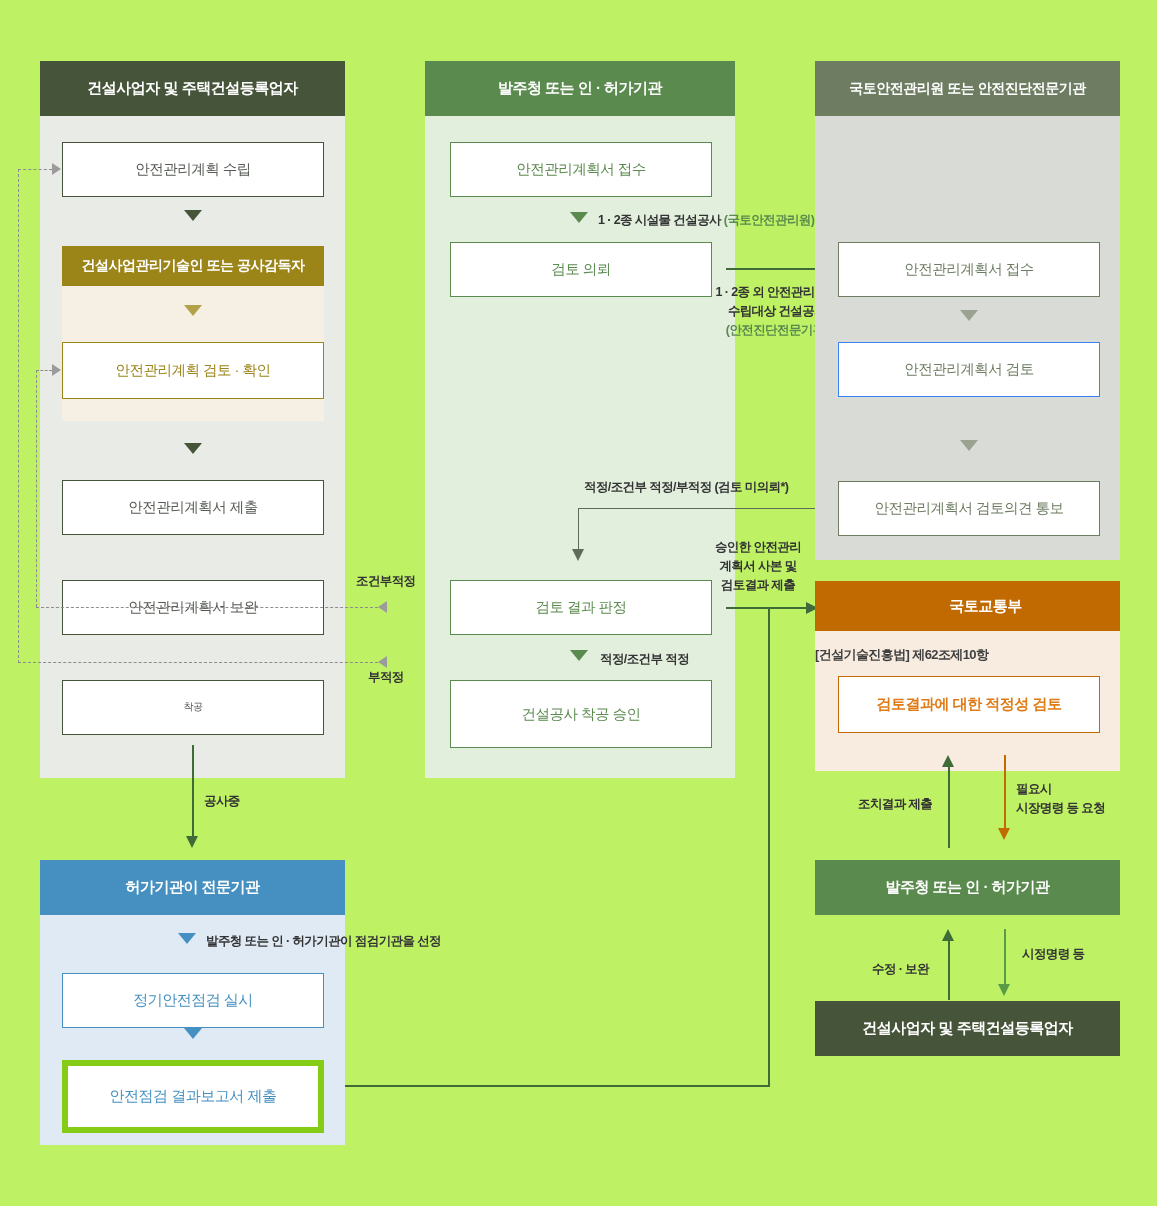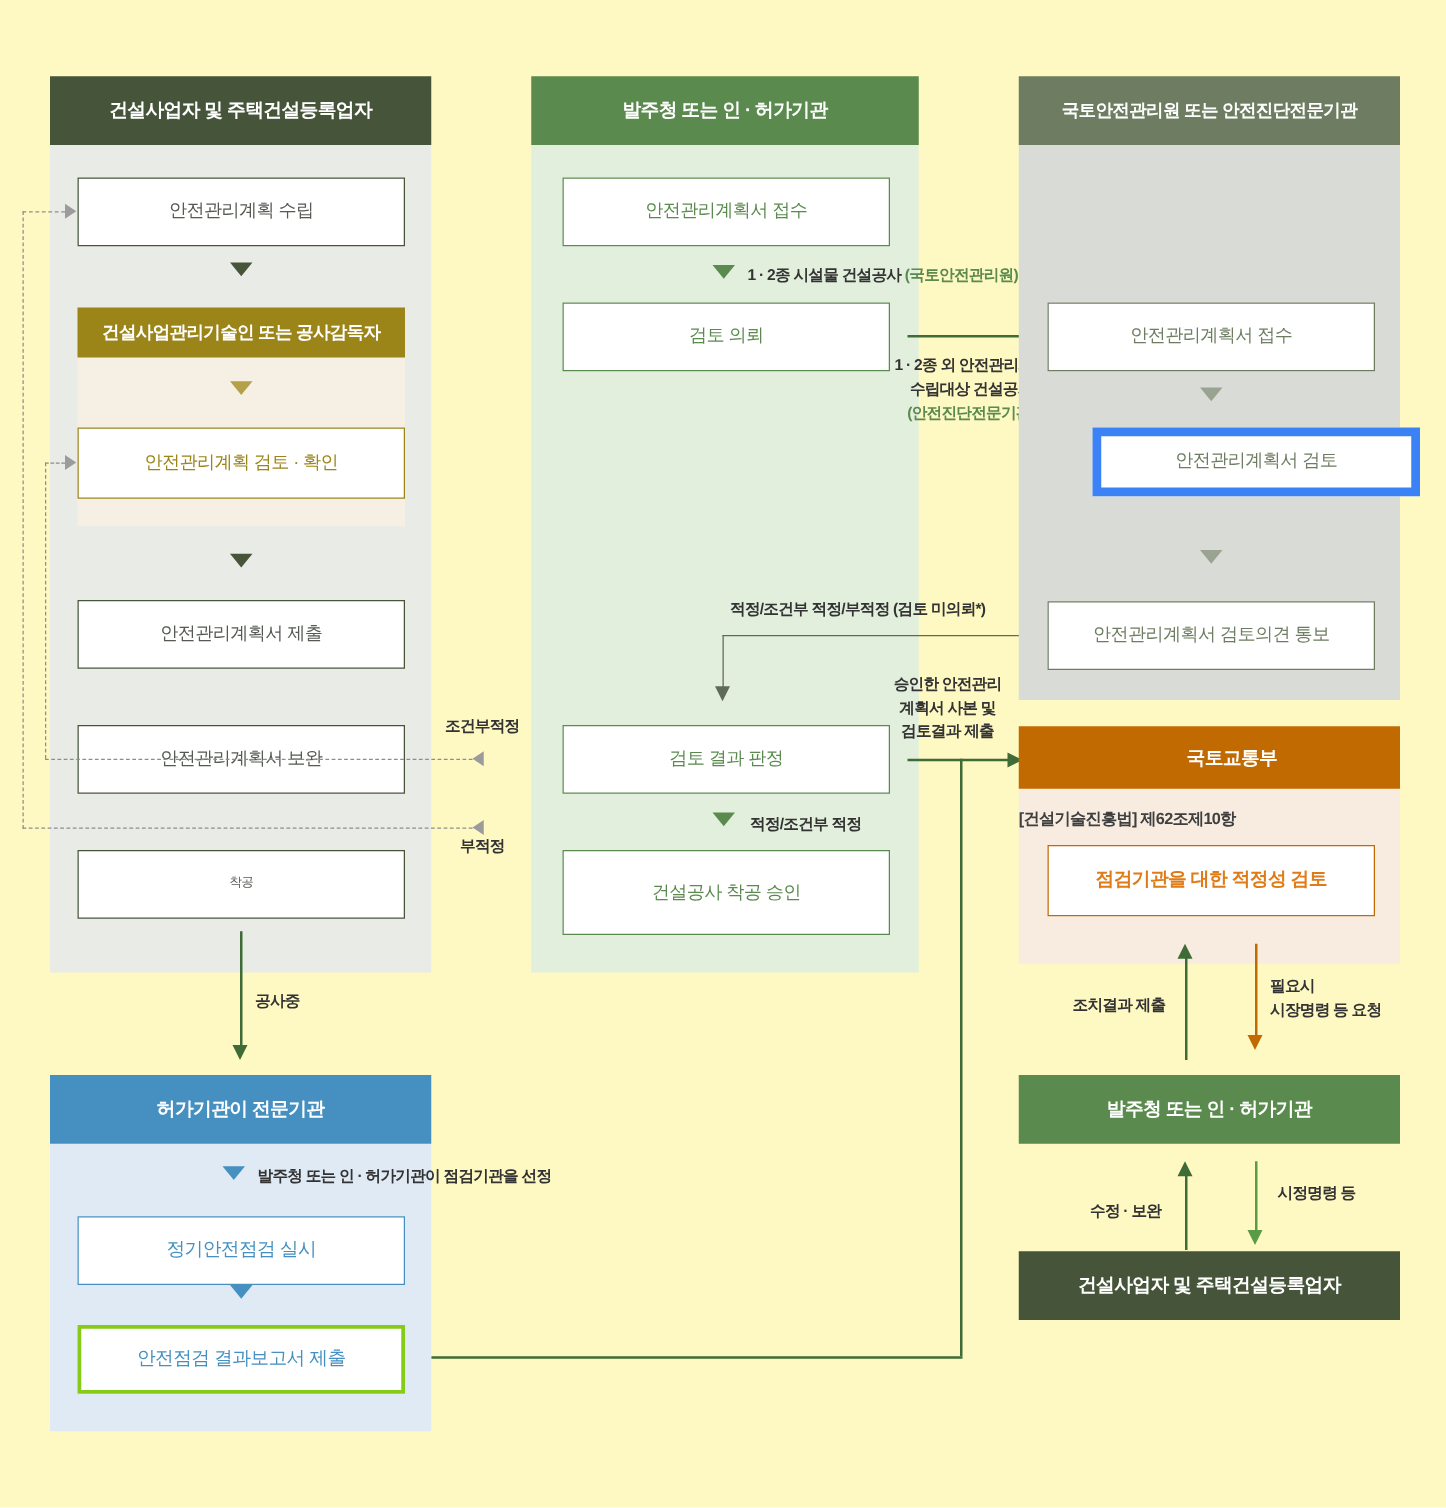--- a/index.html
+++ b/index.html
@@ -4,21 +4,21 @@
 <style>
   html,body{margin:0;padding:0;background:#ffffff;}
   body{
     font-family:"Liberation Sans","DejaVu Sans",sans-serif;
     -webkit-font-smoothing:antialiased;
   }
   #stage{
     position:relative;
     width:1157px;
     height:1206px;
-    background:#fef9c3;
+    background:#bef264;
     overflow:hidden;
   }
 
   
   .abs{position:absolute;box-sizing:border-box;}
   .lane-head{
     position:absolute;box-sizing:border-box;
     display:flex;align-items:center;justify-content:center;
     color:#ffffff;font-weight:bold;letter-spacing:-0.5px;
     text-align:center;
@@ -198,42 +198,42 @@
   <div class="lane-head" style="left:815px;top:61px;width:305px;height:55px;background:#6e7d62;font-size:14px;">
     <span>국토안전관리원 또는 안전진단전문기관</span>
   </div>
 
   <div class="pbox" style="left:838px;top:242px;width:262px;height:55px;border:1px solid #6e7d62;color:#6e7d62;font-size:14.5px;">
     <span>안전관리계획서 접수</span>
   </div>
 
   <div class="tri-down" style="left:960px;top:310px;border-top:11px solid #9aa391;"></div>
 
-  <div class="pbox" style="left:838px;top:342px;width:262px;height:55px;border:7px solid #3b82f6;color:#6e7d62;font-size:14.5px;margin-left:36px;">
+  <div class="pbox" style="left:838px;top:342px;width:262px;height:55px;border:1px solid #3b82f6;color:#6e7d62;font-size:14.5px;">
     <span>안전관리계획서 검토</span>
   </div>
 
   <div class="tri-down" style="left:960px;top:440px;border-top:11px solid #9aa391;"></div>
 
   <div class="pbox" style="left:838px;top:481px;width:262px;height:55px;border:1px solid #6e7d62;color:#6e7d62;font-size:14.5px;">
     <span>안전관리계획서 검토의견 통보</span>
   </div>
 
   <div class="abs" style="left:815px;top:631px;width:305px;height:140px;background:#f7ecdf;"></div>
 
   <div class="lane-head" style="left:815px;top:581px;width:305px;height:50px;background:#c26a02;font-size:15px;padding-left:36px;">
     <span>국토교통부</span>
   </div>
 
   <div class="lbl" style="left:815px;top:646px;width:305px;text-align:left;color:#3f3f3f;font-size:13px;">
     <span>[건설기술진흥법] 제62조제10항</span>
   </div>
 
   <div class="pbox" style="left:838px;top:676px;width:262px;height:57px;border:1px solid #c26a02;color:#e07c18;font-size:15px;font-weight:bold;">
-    <span>점검기관을 대한 적정성 검토</span>
+    <span>검토결과에 대한 적정성 검토</span>
   </div>
 
   <div class="line-v" style="left:948px;top:765px;height:83px;border-left-width:2px;border-left-color:#3f6b36;"></div>
   <div class="ah-up" style="left:942px;top:755px;border-bottom:12px solid #3f6b36;"></div>
   <div class="lbl" style="left:858px;top:795px;color:#333333;">
     <span>조치결과 제출</span>
   </div>
 
   <div class="line-v" style="left:1004px;top:755px;height:75px;border-left-width:2px;border-left-color:#c26a02;"></div>
   <div class="ah-down" style="left:998px;top:828px;border-top:12px solid #c26a02;"></div>
@@ -272,17 +272,17 @@
   <div class="lbl" style="left:206px;top:932px;color:#333333;">
     <span>발주청 또는 인 · 허가기관이 점검기관을 선정</span>
   </div>
 
   <div class="pbox" style="left:62px;top:973px;width:262px;height:55px;border:1px solid #4590c0;color:#4590c0;font-size:15px;">
     <span>정기안전점검 실시</span>
   </div>
 
   <div class="tri-down" style="left:184px;top:1028px;border-top:11px solid #4590c0;"></div>
 
-  <div class="pbox" style="left:62px;top:1060px;width:262px;height:55px;border:3px solid #84cc16;color:#4590c0;font-size:15px;">
+  <div class="pbox" style="left:62px;top:1060px;width:262px;height:73px;border:6px solid #84cc16;color:#4590c0;font-size:15px;">
     <span>안전점검 결과보고서 제출</span>
   </div>
 
 </div>
 
 </body></html>

